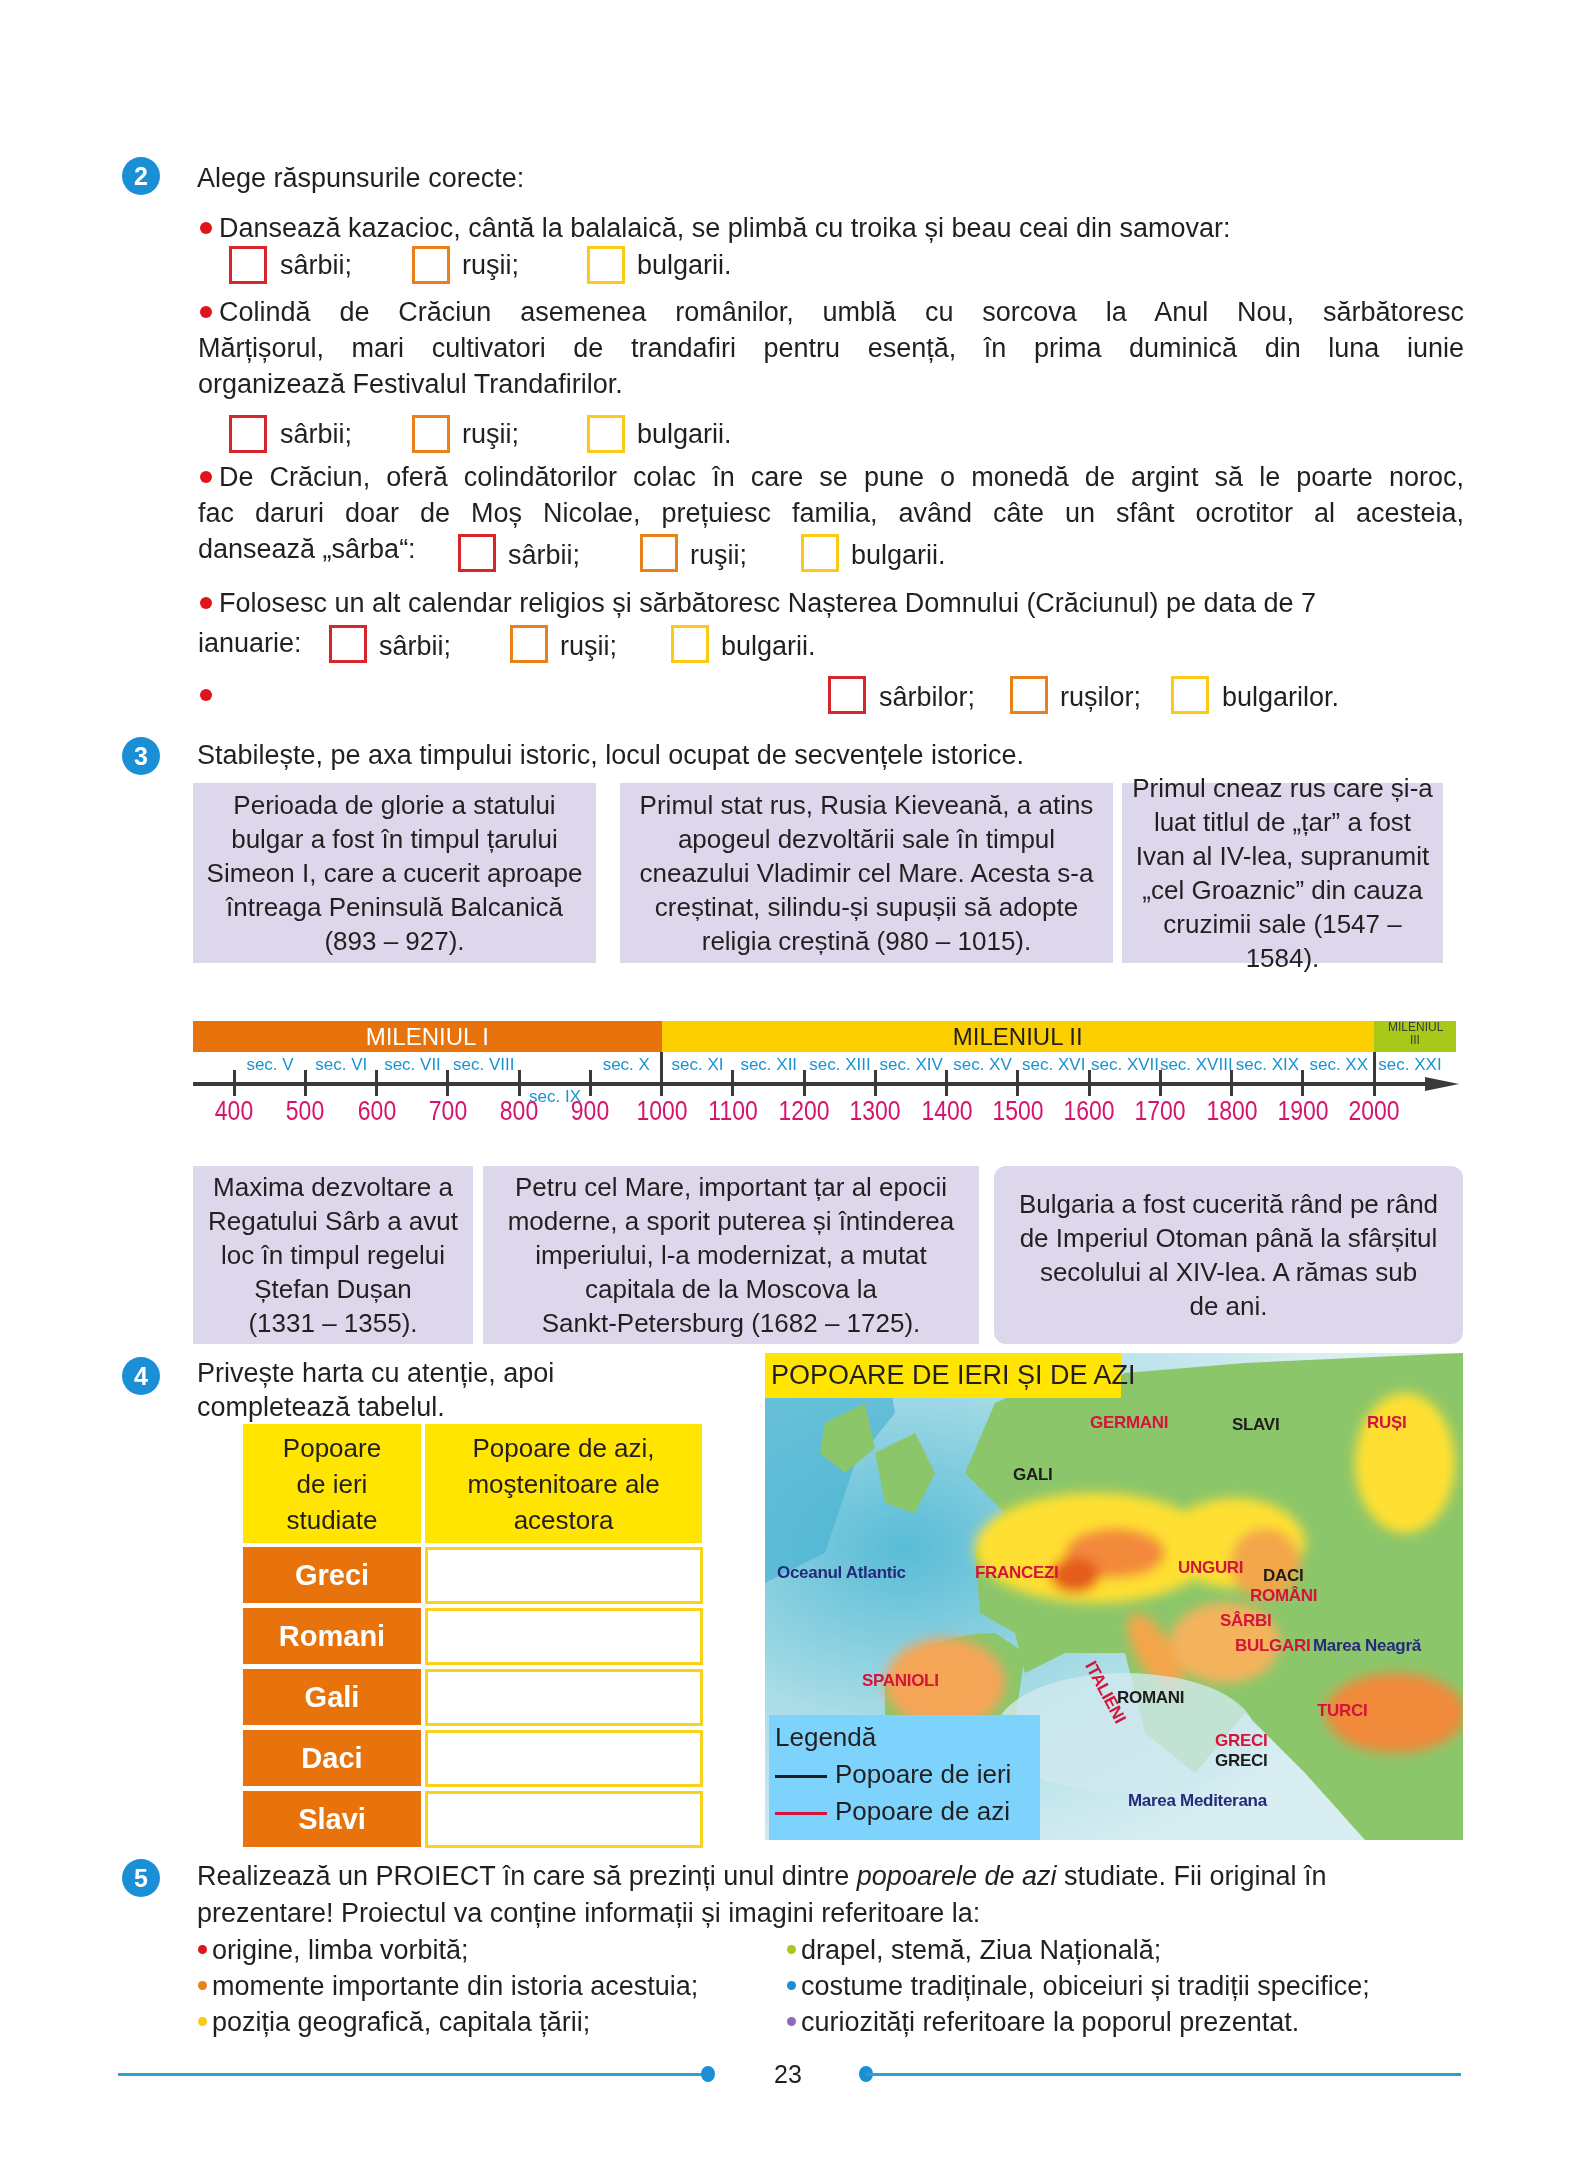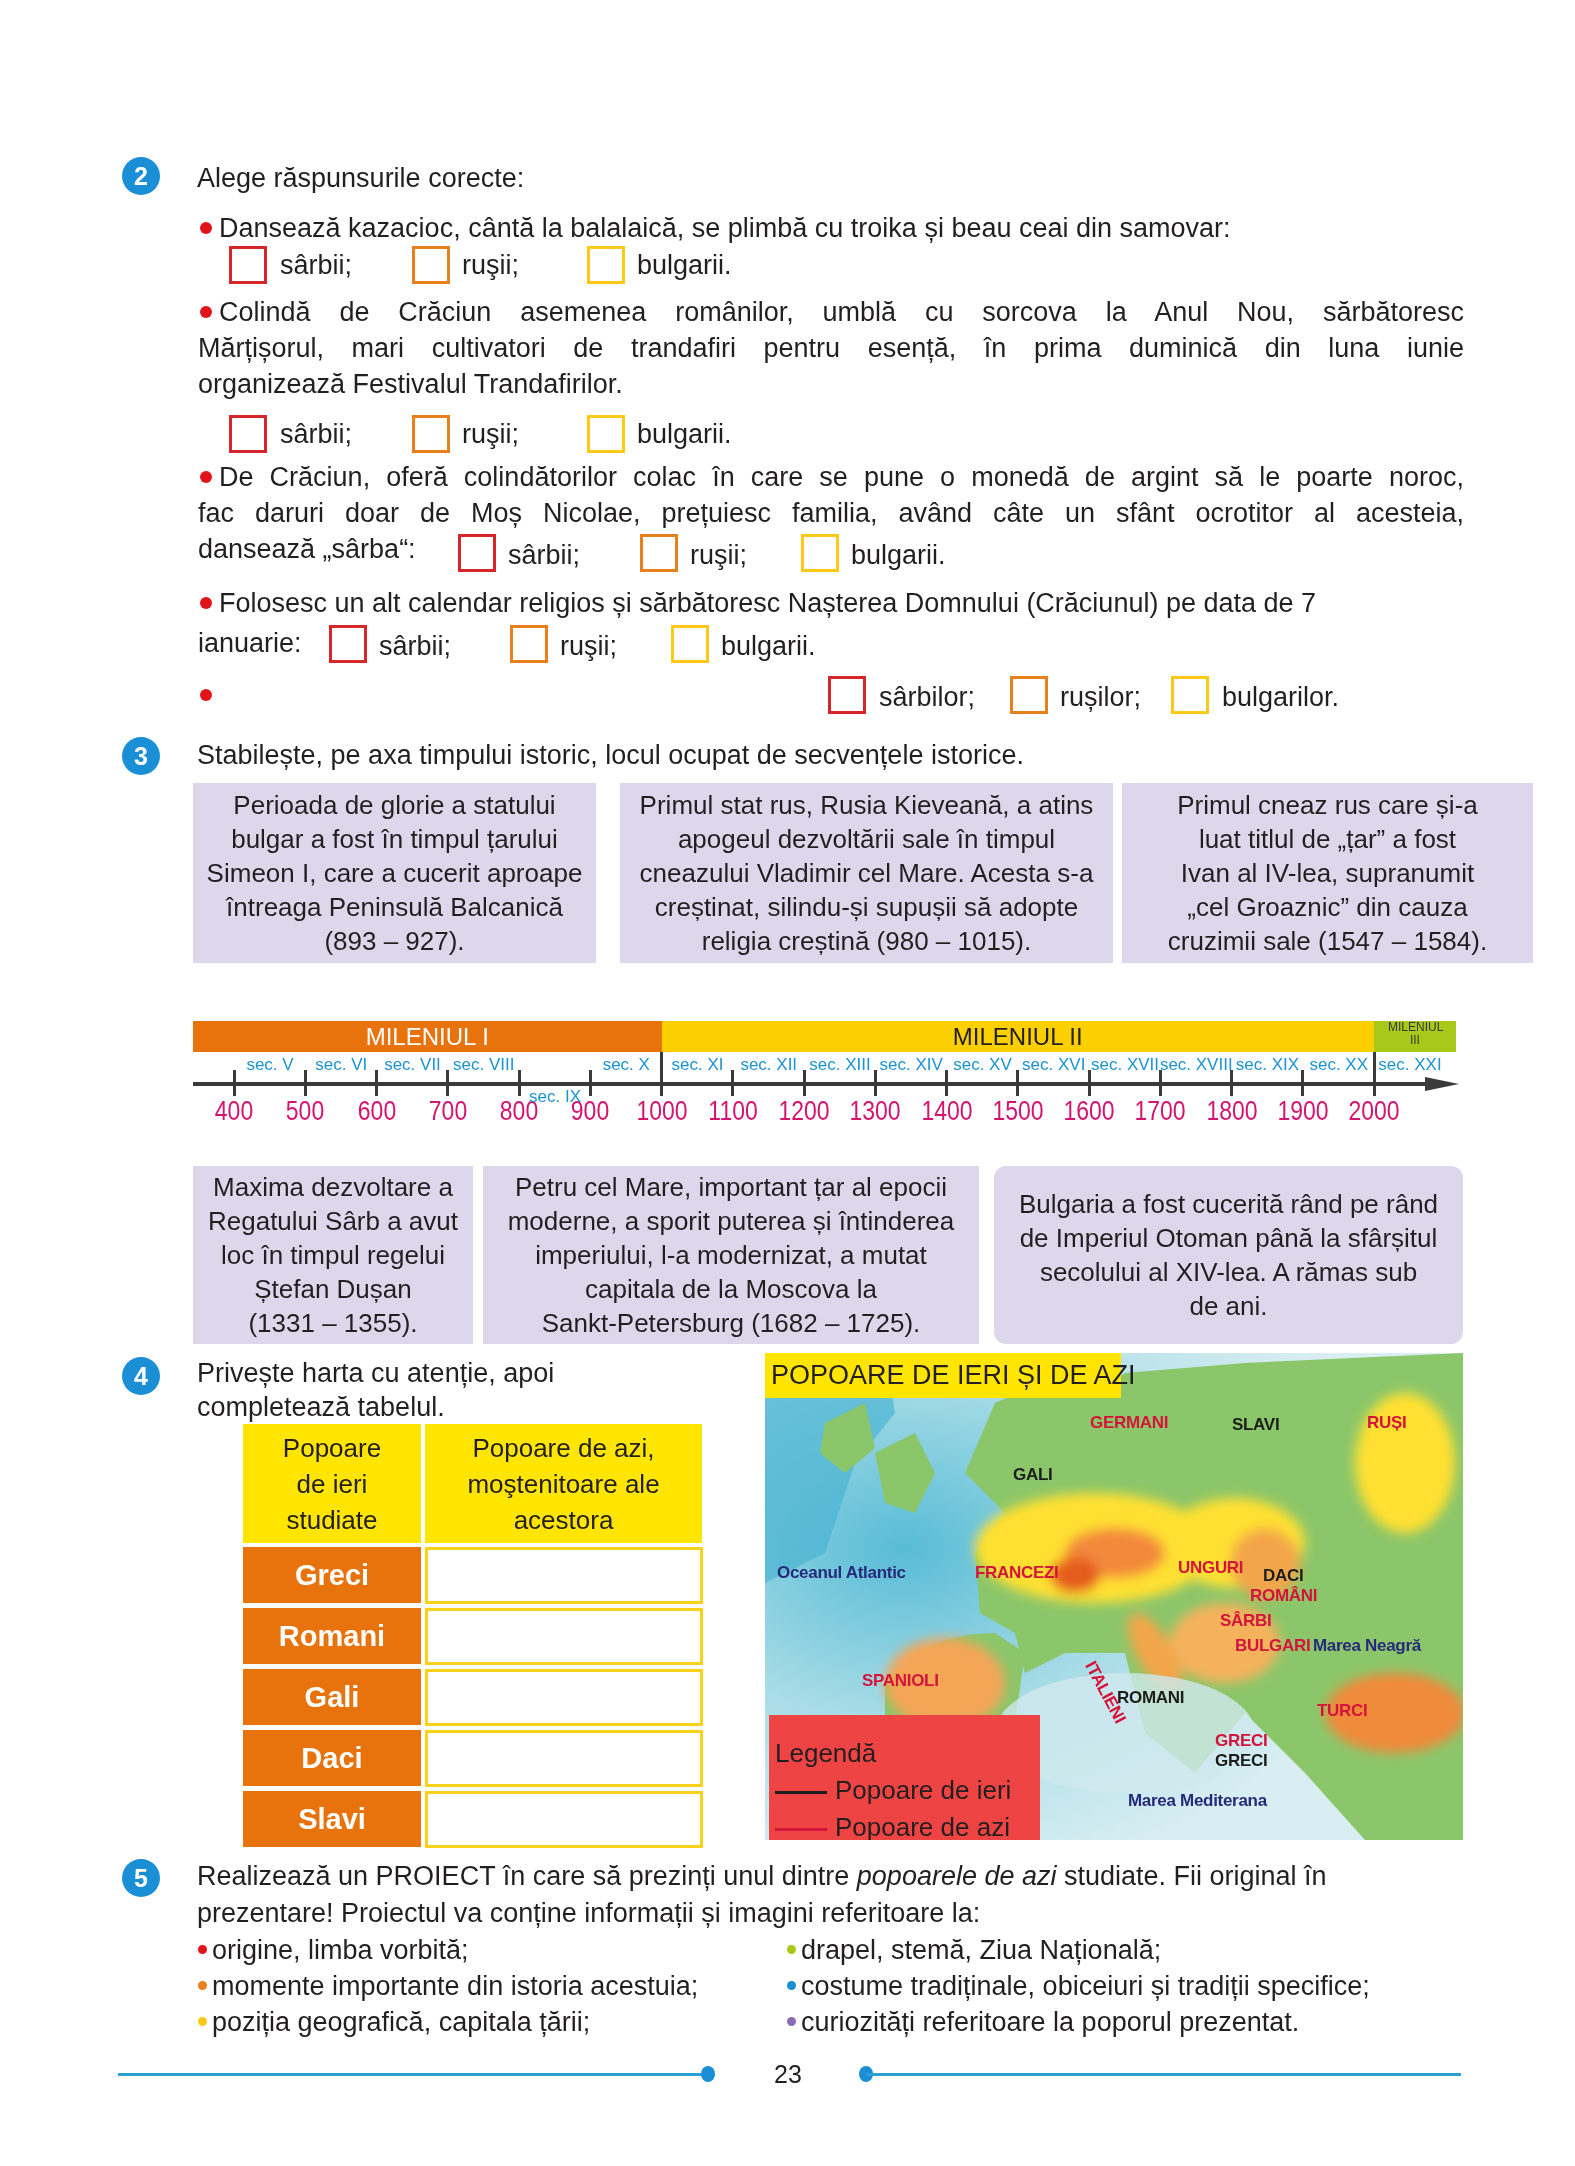--- a/index.html
+++ b/index.html
@@ -25,21 +25,21 @@
   .tick { position:absolute; width:3px; background:#3a3a3a; }
   .tbl-head { position:absolute; background:#ffe500; box-sizing:border-box; display:flex; align-items:center; justify-content:center; text-align:center;
               font-family:"Liberation Sans", sans-serif; font-size:26px; line-height:36px; color:#231f20; }
   .tbl-row-left { position:absolute; background:#e8730c; color:#fff; font-family:"Liberation Sans", sans-serif; font-weight:bold; font-size:29px;
                   display:flex; align-items:center; justify-content:center; }
   .tbl-row-right { position:absolute; background:#fff; border:3px solid #fbd21a; box-sizing:border-box; }
   .map { position:absolute; left:765px; top:1353px; width:698px; height:487px; overflow:hidden; background:#bfe3ea; }
   .map-title { position:absolute; left:0; top:0; width:356px; height:45px; background:#ffe500; font-family:"Liberation Sans", sans-serif; font-size:27px; line-height:45px; padding-left:6px; box-sizing:border-box; white-space:nowrap; }
   .mlabel { position:absolute; font-family:"Liberation Sans", sans-serif; font-weight:bold; font-size:17px; white-space:nowrap; letter-spacing:-0.3px; }
   .mlabel.red { color:#d4143a; } .mlabel.black { color:#1d1d1b; } .mlabel.navy { color:#252a7a; }
-  .legend { position:absolute; left:4px; top:362px; width:271px; height:125px; background:#ef4444; font-family:"Liberation Sans", sans-serif; font-size:26px; line-height:37px; padding:20px 6px; box-sizing:border-box; }
+  .legend { position:absolute; left:4px; top:362px; width:271px; height:125px; background:#7dd3fc; font-family:"Liberation Sans", sans-serif; font-size:26px; line-height:37px; padding:4px 6px; box-sizing:border-box; }
   .legend .line { display:inline-block; width:52px; height:3px; vertical-align:middle; margin-right:8px; }
   .proj-item { position:absolute; font-family:"Liberation Sans", sans-serif; font-size:27px; line-height:36px; white-space:nowrap; }
   .dot { display:inline-block; width:9px; height:9px; border-radius:50%; margin-right:5px; vertical-align:middle; position:relative; top:-2px; }
   .footer-line { position:absolute; height:3px; background:#2aa0d4; top:2073px; }
   .footer-dot { position:absolute; width:14px; height:16px; border-radius:50%; background:#1a8fd6; top:2066px; }
 </style>
 </head>
 <body>
 
 <div class="num-badge" style="left:122px;top:157px;">2</div>
@@ -104,21 +104,21 @@
 </div>
 <div class="pbox" style="left:620px;top:783px;width:493px;height:180px;">
   <div>
       <span>Primul stat rus, Rusia Kieveană, a atins</span>
       <span>apogeul dezvoltării sale în timpul</span>
       <span>cneazului Vladimir cel Mare. Acesta s-a</span>
       <span>creștinat, silindu-și supușii să adopte</span>
       <span>religia creștină (980 – 1015).</span>
     </div>
 </div>
-<div class="pbox" style="left:1122px;top:783px;width:411px;height:180px;">
+<div class="pbox" style="left:1122px;top:783px;width:321px;height:180px;">
   <div>
       <span>Primul cneaz rus care și-a</span>
       <span>luat titlul de „țar” a fost</span>
       <span>Ivan al IV-lea, supranumit</span>
       <span>„cel Groaznic” din cauza</span>
       <span>cruzimii sale (1547 – 1584).</span>
     </div>
 </div>
 
 <div id="timeline">

